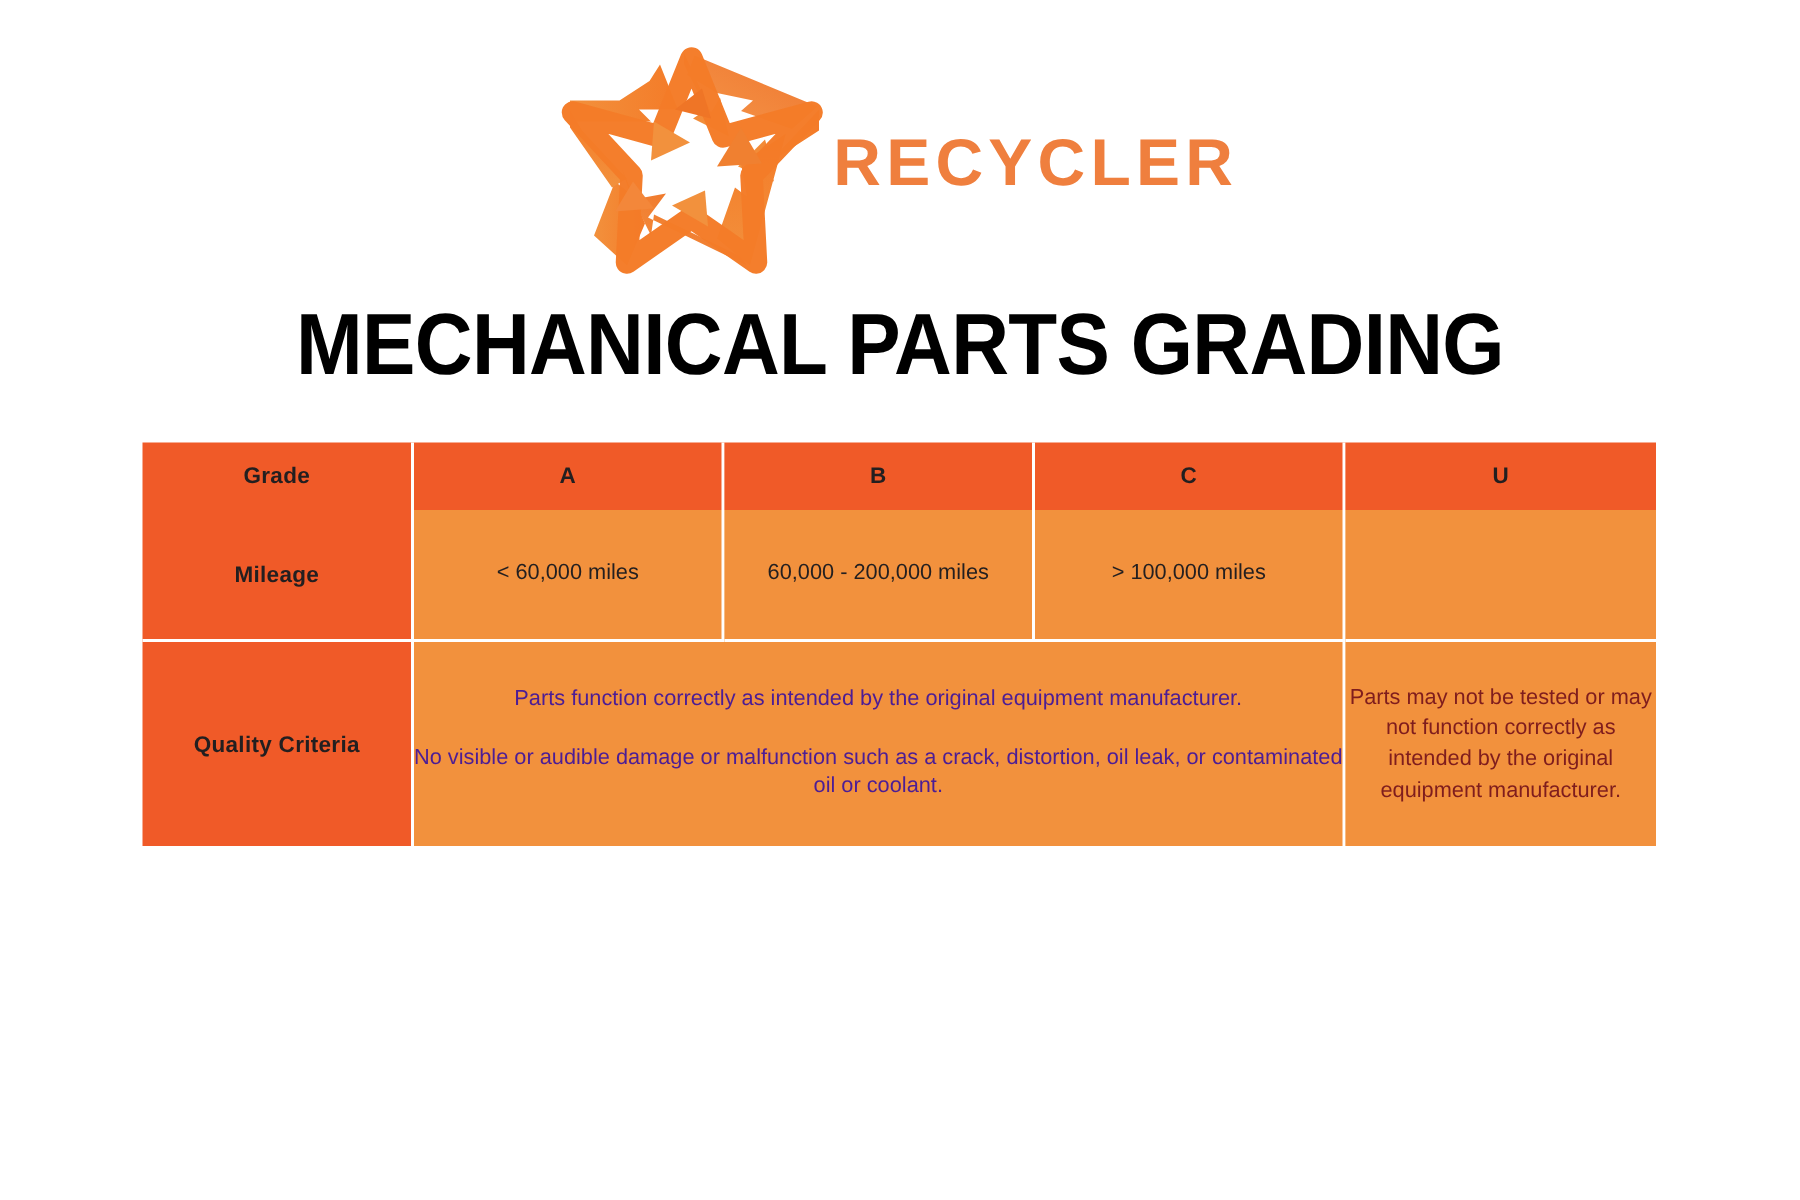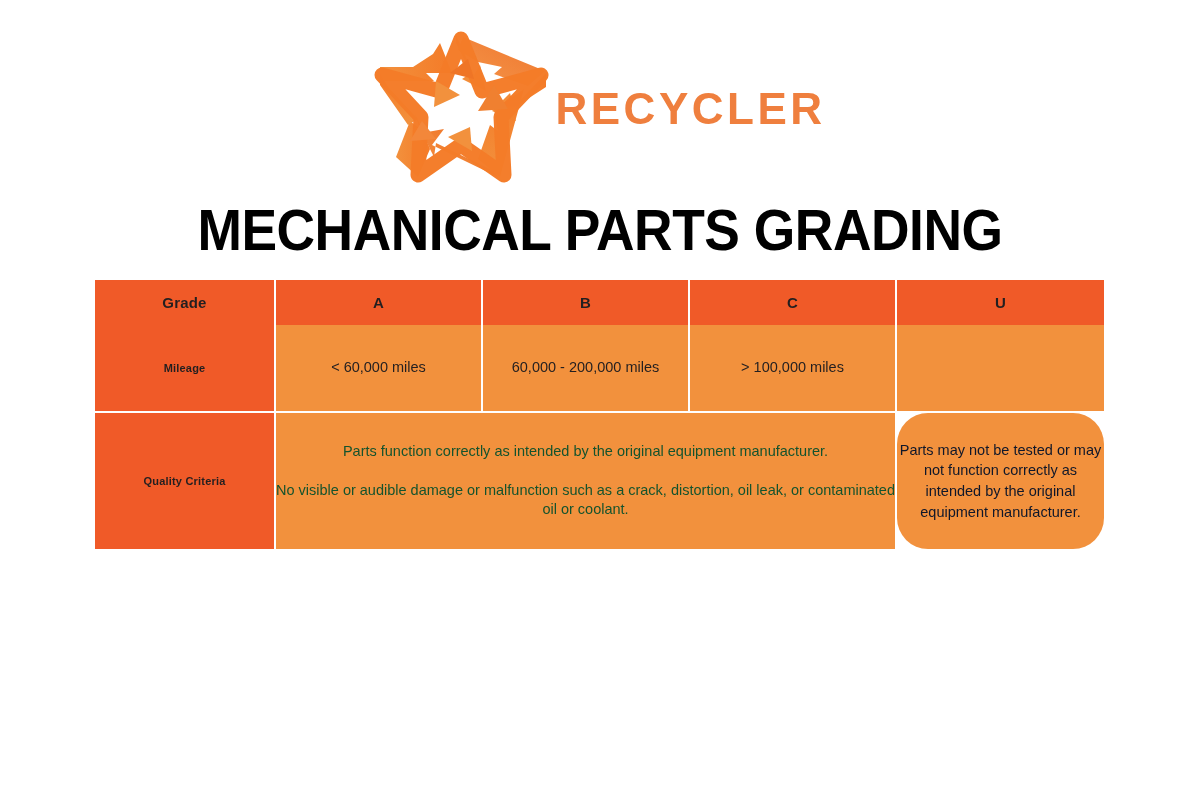--- a/index.html
+++ b/index.html
@@ -79,21 +79,21 @@
     color: #000000;
     transform: scaleX(0.92);
     transform-origin: center center;
     white-space: nowrap;
   }
 
   
   .grading-table {
     position: absolute;
     left: 95px;
-    top: 280px;
+    top: 295px;
     width: 1009px;
     border-collapse: separate;
     border-spacing: 0;
     table-layout: fixed;
   }
   .grading-table td,
   .grading-table th {
     border-right: 2px solid #ffffff;
     border-bottom: 2px solid #ffffff;
     padding: 0;
@@ -116,21 +116,21 @@
   .head-cell {
     background: #f05a28;
     height: 45px;
     font-size: 15px;
     font-weight: bold;
     color: #231f20;
     letter-spacing: 0.2px;
   }
   .rowlabel-cell {
     background: #f05a28;
-    font-size: 11px;
+    font-size: 15px;
     font-weight: bold;
     color: #231f20;
     letter-spacing: 0.2px;
   }
   .data-cell {
     background: #f2913d;
     font-size: 14.5px;
     color: #231f20;
     line-height: 1.35;
     margin-top: 20px;
@@ -139,30 +139,29 @@
   .row-quality .rowlabel-cell,
   .row-quality .data-cell { height: 136px; }
 
   .merged-cell {
     padding: 0 16px;
   }
   .merged-cell p {
     margin: 0;
     font-size: 14.5px;
     line-height: 1.35;
-    color: #14532d;
+    color: #4c1d95;
   }
   .merged-cell p + p { margin-top: 19px; }
 
   .u-quality-cell {
     padding: 0 10px;
     font-size: 14.5px;
     line-height: 1.42;
-    color: #0f172a;
-    border-radius: 31px;
+    color: #7f1d1d;
   }
 </style>
 </head>
 <body>
 
 <div class="page">
 
   <div class="logo-block">
     <svg class="logo-mark" viewBox="0 0 175 155" aria-hidden="true">
       <defs>

